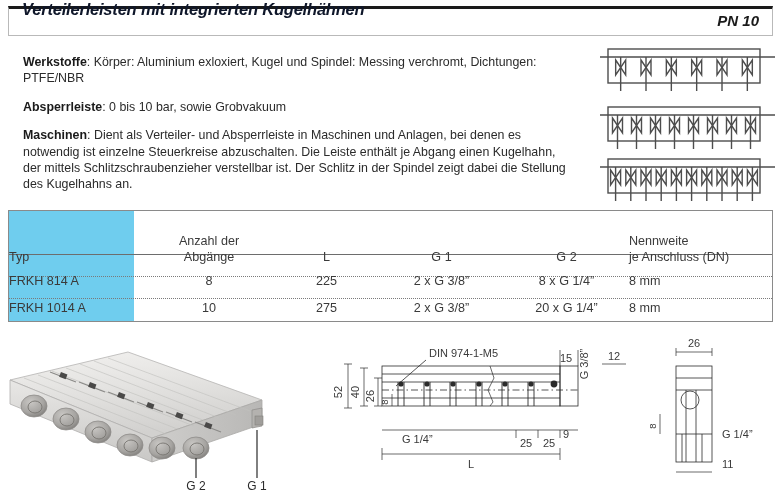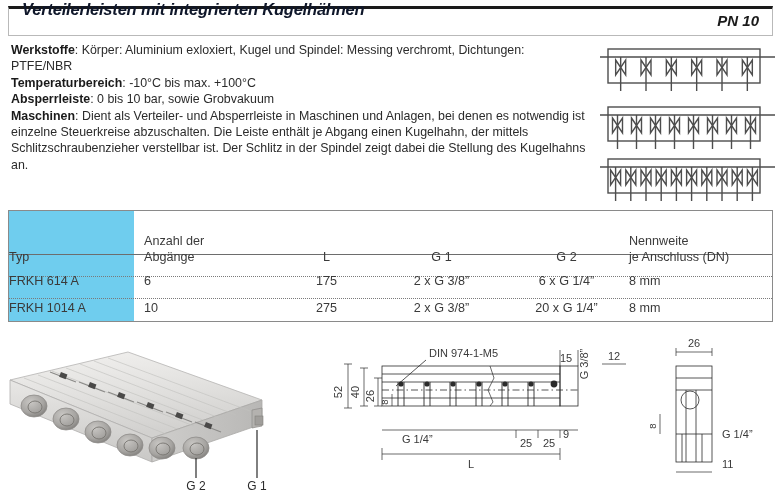--- a/index.html
+++ b/index.html
@@ -29,21 +29,21 @@
   .header-pn{
     position:absolute;right:22px;top:12px;
     font-size:15px;font-weight:bold;font-style:italic;color:#1a1a1a;text-align:right;
   }
 
   
   .spec{
     position:absolute;left:11px;top:42px;width:576px;
     font-size:12.4px;line-height:16.4px;color:#2b2b2b;
   }
-  .spec p{margin:0;}
+  .spec p{margin:12px;}
   .spec b{font-weight:bold;color:#1a1a1a;}
 
   
   .schem{position:absolute;}
   .schem svg{display:block;}
 
   
   .table-wrap{
     position:absolute;left:8px;top:210px;width:765px;height:112px;
     border:1px solid #8a8a8a;box-sizing:border-box;background:#fff;
@@ -57,21 +57,21 @@
     border-collapse:collapse;table-layout:fixed;
   }
   .tbl td{
     font-size:12.6px;color:#3a3a3a;padding:0;vertical-align:bottom;
     position:relative;
   }
   .hdr-row td{height:44px;vertical-align:bottom;padding-bottom:2px;}
   .hdr-row td .l1{display:block;font-size:12.6px;line-height:16px;}
   .body-row td{height:22px;vertical-align:middle;}
   .c-typ{width:135px;padding-left:8px;}
-  .c-anz{width:130px;}
+  .c-anz{width:130px;text-align:center;}
   .c-l{width:105px;text-align:center;}
   .c-g1{width:125px;text-align:center;}
   .c-g2{width:125px;text-align:center;}
   .c-dn{width:auto;padding-left:8px;margin-left:20px;}
   .rule-solid{
     position:absolute;left:0;width:763px;height:1px;background:#6d6d6d;
   }
   .rule-dotted{
     position:absolute;left:0;width:763px;height:0;
     border-top:1px dotted #7a7a7a;
@@ -91,21 +91,20 @@
 <body>
 
 <div class="page">
 
   <div class="header-box"></div>
   <div class="header-title">Verteilerleisten mit integrierten Kugelhähnen</div>
   <div class="header-pn">PN 10</div>
 
   <div class="spec">
     <p><b>Werkstoffe</b><span>: Körper: Aluminium exloxiert, Kugel und Spindel: Messing verchromt, Dichtungen: PTFE/NBR</span></p>
-    <p><b>Temperaturbereich</b><span>: -10°C bis max. +100°C</span></p>
     <p><b>Absperrleiste</b><span>: 0 bis 10 bar, sowie Grobvakuum</span></p>
     <p><b>Maschinen</b><span>: Dient als Verteiler- und Absperrleiste in Maschinen und Anlagen, bei denen es notwendig ist einzelne Steuerkreise abzuschalten. Die Leiste enthält je Abgang einen Kugelhahn, der mittels Schlitzschraubenzieher verstellbar ist. Der Schlitz in der Spindel zeigt dabei die Stellung des Kugelhahns an.</span></p>
   </div>
 
   <div class="schem" style="left:600px;top:45px;">
     <svg width="175" height="48" viewBox="0 0 175 48">
       <g id="s6" stroke="#4d4d4d" fill="none" stroke-width="1.4">
           <rect x="8" y="4" width="152" height="34"></rect>
           <line x1="0" y1="12" x2="175" y2="12"></line>
           <path d="M15.666666666666664,15 L25.666666666666664,30 L25.666666666666664,15 L15.666666666666664,30 Z"></path>
@@ -206,25 +205,25 @@
           <span class="l1"></span>
           <span class="l1">G 2</span>
         </td>
         <td class="c-dn">
           <span class="l1">Nennweite</span>
           <span class="l1">je Anschluss (DN)</span>
         </td>
       </tr>
 
       <tr class="body-row">
-        <td class="c-typ">FRKH 614 A</td>
-        <td class="c-anz">6</td>
-        <td class="c-l">175</td>
+        <td class="c-typ">FRKH 814 A</td>
+        <td class="c-anz">8</td>
+        <td class="c-l">225</td>
         <td class="c-g1">2 x G 3/8”</td>
-        <td class="c-g2">6 x G 1/4”</td>
+        <td class="c-g2">8 x G 1/4”</td>
         <td class="c-dn">8 mm</td>
       </tr>
       <tr class="body-row">
         <td class="c-typ">FRKH 1014 A</td>
         <td class="c-anz">10</td>
         <td class="c-l">275</td>
         <td class="c-g1">2 x G 3/8”</td>
         <td class="c-g2">20 x G 1/4”</td>
         <td class="c-dn">8 mm</td>
       </tr>

